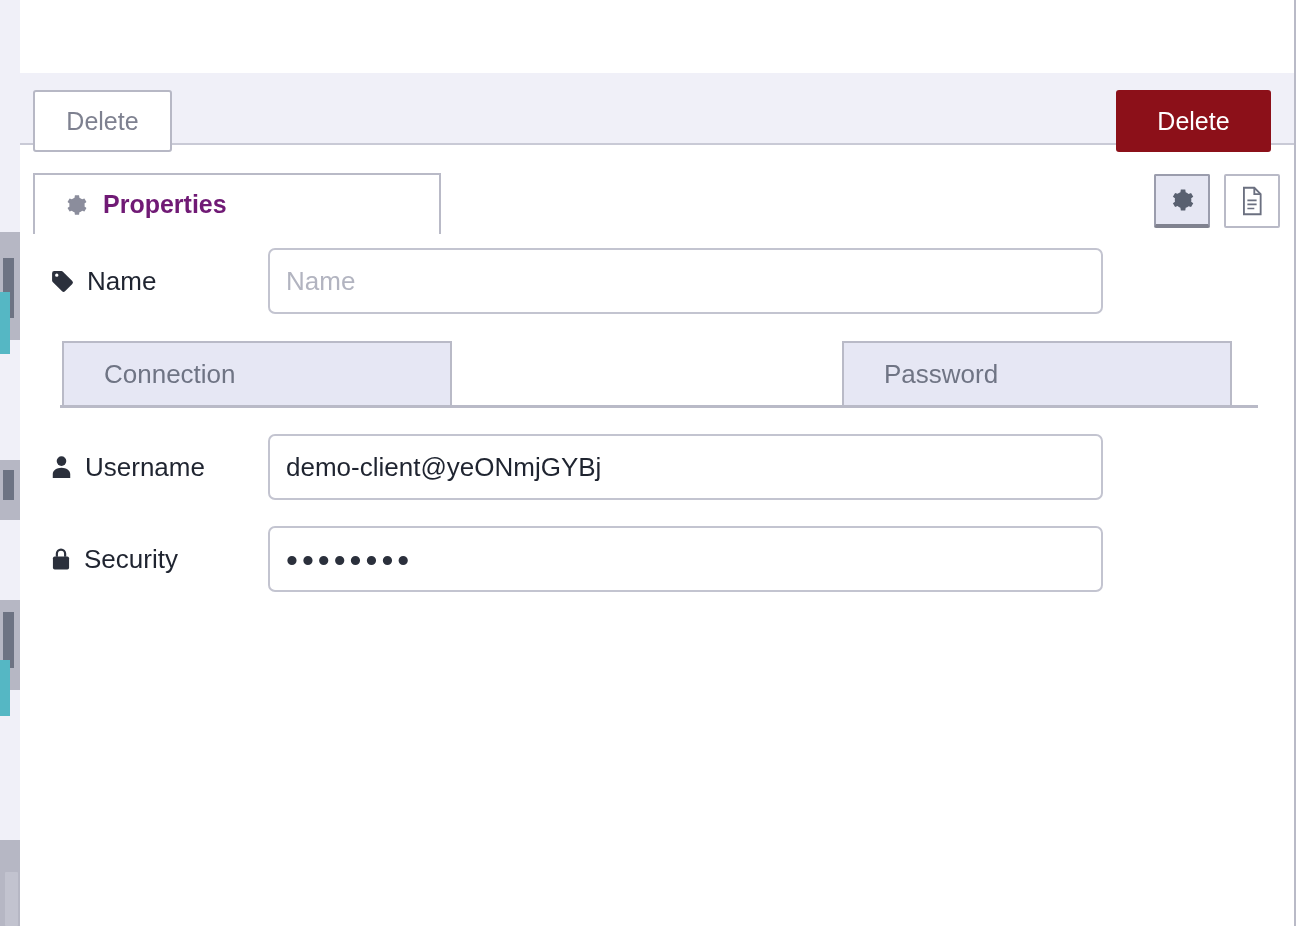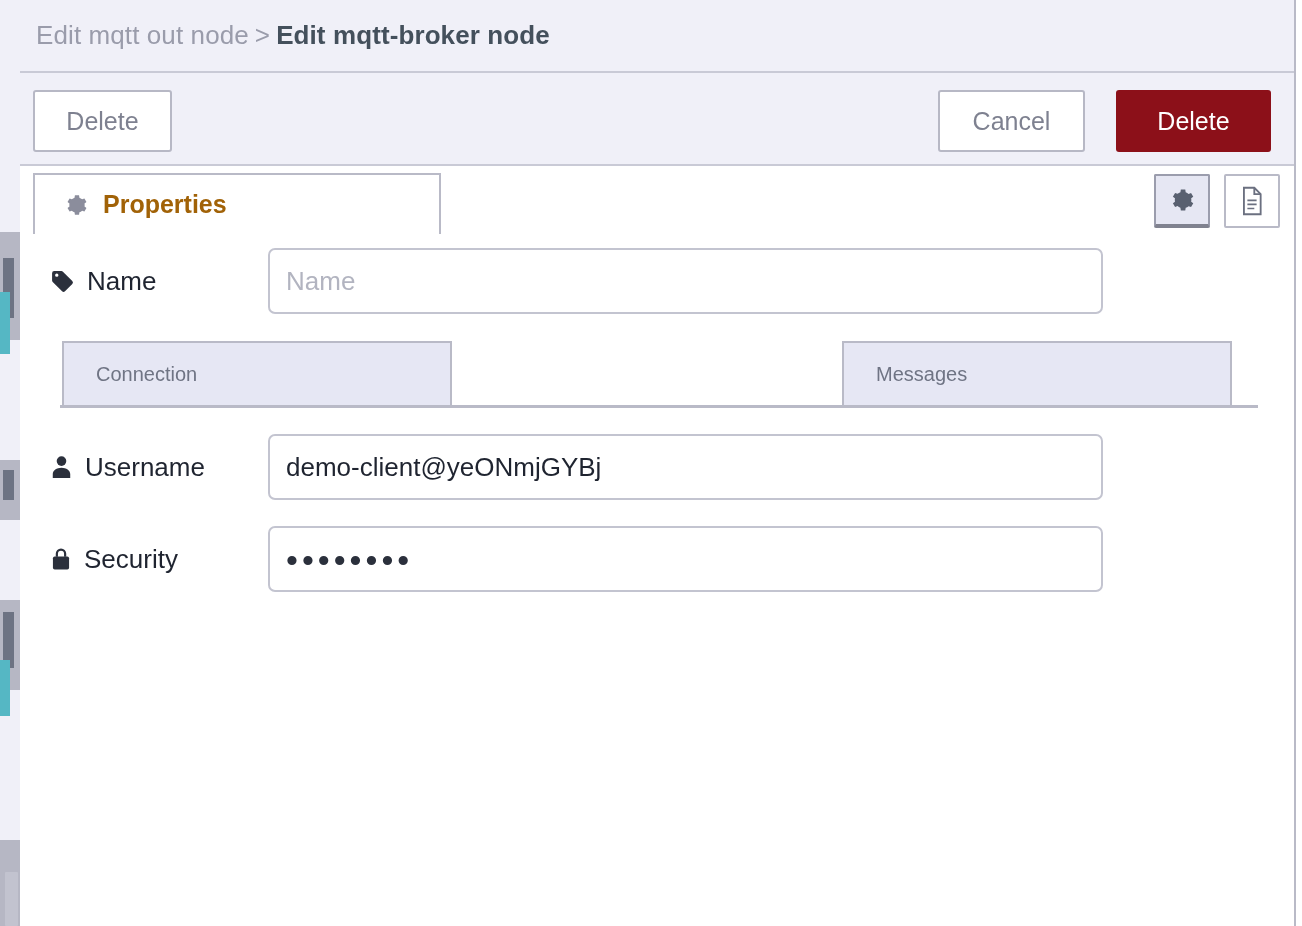--- a/index.html
+++ b/index.html
@@ -88,21 +88,21 @@
   .crumb-prev { color: #9a9cab; }
   .crumb-sep  { color: #9a9cab; padding: 0 6px; }
   .crumb-cur  { color: #44505c; font-weight: bold; }
 
   
   .toolbar {
     position: absolute;
     left: 0;
     top: 73px;
     width: 100%;
-    height: 93px;
+    height: 72px;
     background: #f0f0f8;
     border-bottom: 2px solid #c9cad6;
     box-sizing: border-box;
   }
   .btn {
     position: absolute;
     box-sizing: border-box;
     display: flex;
     align-items: center;
     justify-content: center;
@@ -156,21 +156,21 @@
     box-sizing: border-box;
     display: flex;
     align-items: center;
     padding-left: 28px;
     z-index: 3;
     cursor: pointer;
   }
   .tab-properties .label {
     font-size: 25px;
     font-weight: bold;
-    color: #a16207;
+    color: #701a75;
     margin-left: 14px;
   }
 
   .icon-btns {
     position: absolute;
     right: 14px;
     top: 6px;
     display: flex;
     gap: 14px;
     z-index: 4;
@@ -265,22 +265,22 @@
     height: 3px;
     background: #b9bac7;
   }
   .subtab {
     position: absolute;
     top: 0;
     height: 69px;
     box-sizing: border-box;
     display: flex;
     align-items: center;
-    padding-left: 32px;
-    font-size: 20px;
+    padding-left: 40px;
+    font-size: 26px;
     cursor: pointer;
     user-select: none;
   }
   .subtab.inactive {
     background: #e6e7f4;
     border: 2px solid #b9bac7;
     color: #6f7484;
     height: 66px;
     top: 2px;
   }
@@ -311,29 +311,23 @@
     <div class="bg-dark" style="top:258px;height:60px;"></div>
     <div class="bg-accent" style="top:292px;height:62px;"></div>
     <div class="bg-dark" style="top:470px;height:30px;"></div>
     <div class="bg-dark" style="top:612px;height:56px;"></div>
     <div class="bg-accent" style="top:660px;height:56px;"></div>
     <div class="bg-scroll-thumb" style="top:872px;height:54px;"></div>
   </div>
 
   <div class="dialog">
 
-    <div class="header">
-      <div class="breadcrumb">
-        <span class="crumb-prev">Edit mqtt out node</span><span class="crumb-sep">&gt;</span><span class="crumb-cur">Edit mqtt-broker node</span>
-      </div>
-    </div>
 
     <div class="toolbar">
       <div class="btn btn-light btn-delete">Delete</div>
-      <div class="btn btn-light btn-cancel">Cancel</div>
       <div class="btn btn-update">Delete</div>
     </div>
 
     <div class="tabstrip">
       <div class="tabstrip-underline"></div>
 
       <div class="tab-properties">
         <span>
           <svg width="26" height="26" viewBox="0 0 24 24" fill="#8b8d9c">
             <path d="M12 8.4a3.6 3.6 0 1 0 0 7.2 3.6 3.6 0 0 0 0-7.2zm0 5.6a2 2 0 1 1 0-4 2 2 0 0 1 0 4z"></path>
@@ -376,21 +370,21 @@
           <span class="ltext">Name</span>
         </div>
         <input class="input" type="text" placeholder="Name" style="">
       </div>
 
       <div class="subtabs">
         <div class="subtab inactive subtab-0">
           <span>Connection</span>
         </div>
         <div class="subtab inactive subtab-2">
-          <span>Messages</span>
+          <span>Password</span>
         </div>
         <div class="subtab-underline"></div>
       </div>
 
       <div class="row row-user">
         <div class="fld-label">
           <span>
             <svg width="23" height="24" viewBox="0 0 20 22" fill="#2b303c">
               <circle cx="10" cy="5.6" r="4.4"></circle>
               <path d="M10 11.6c-4.4 0-8 2.6-8 5.8V21h16v-3.6c0-3.2-3.6-5.8-8-5.8z"></path>

